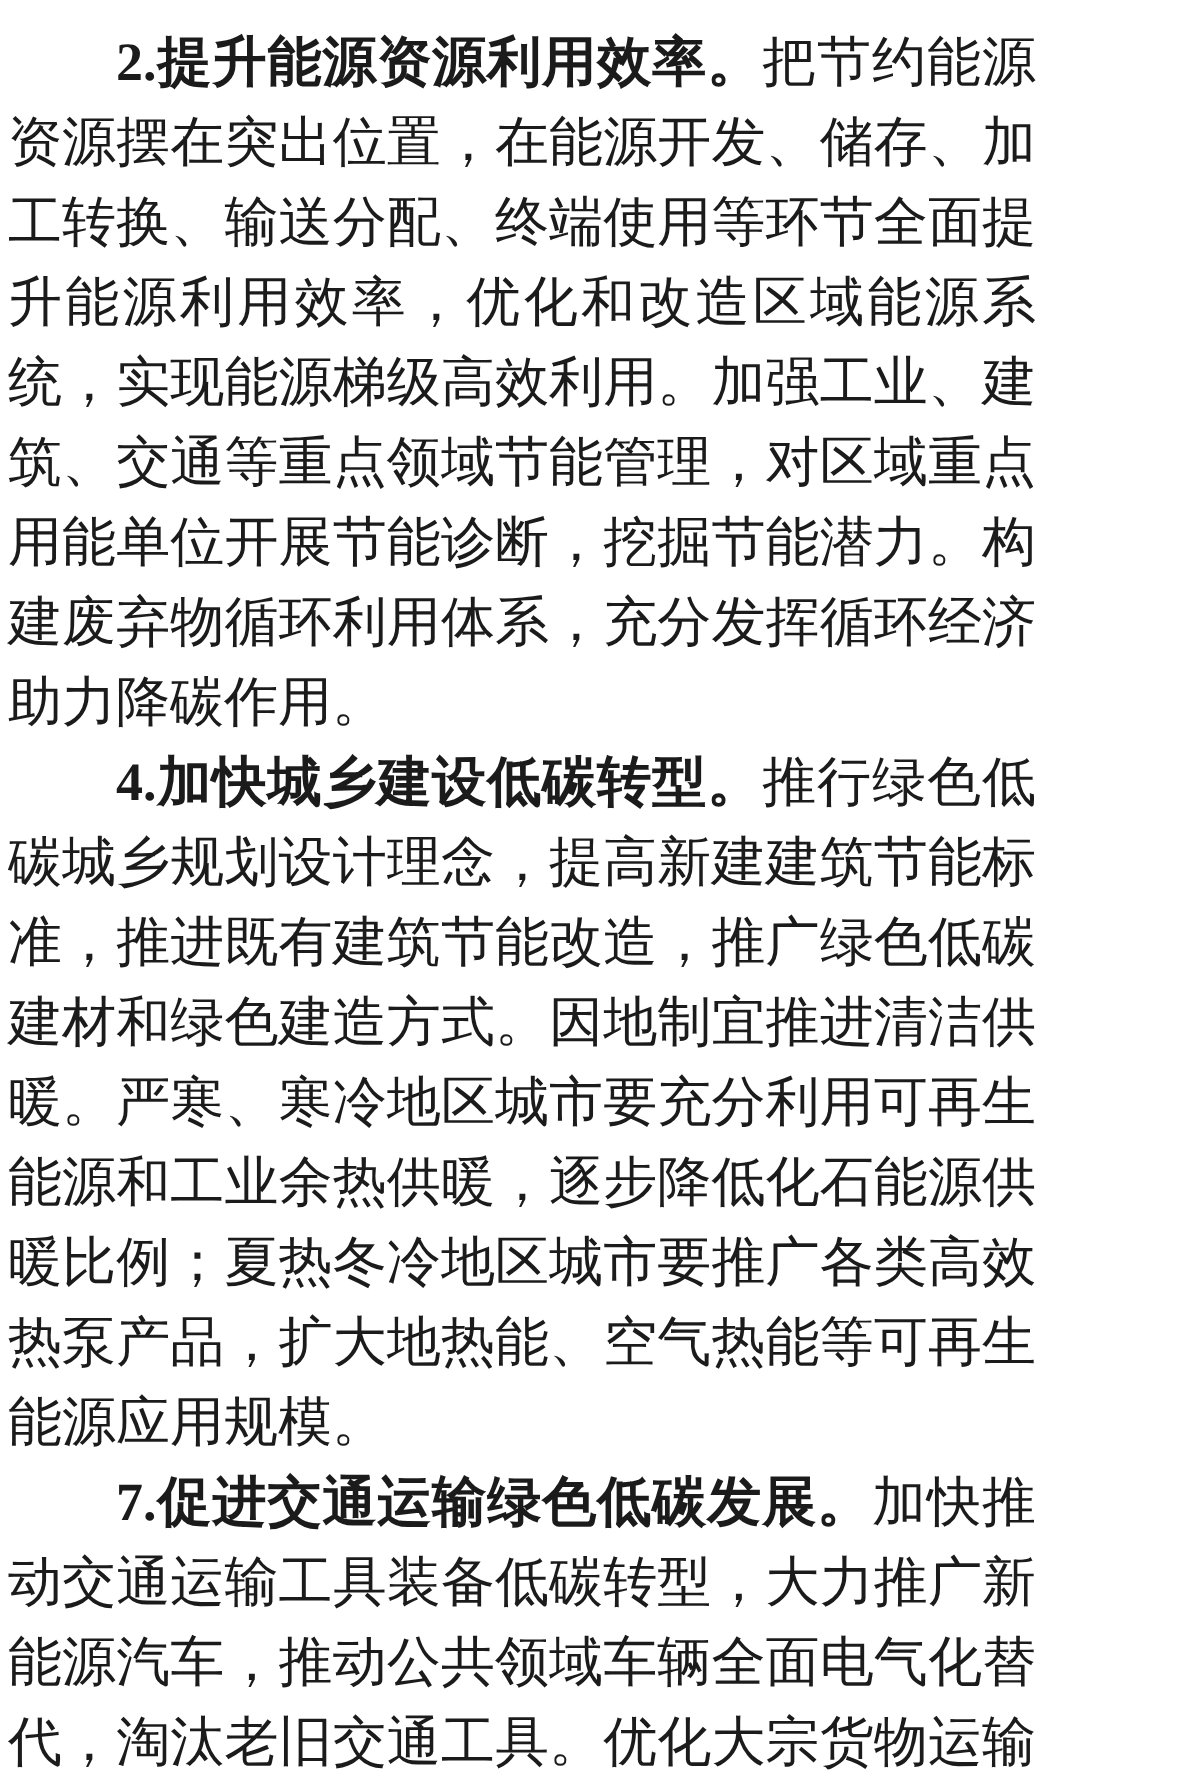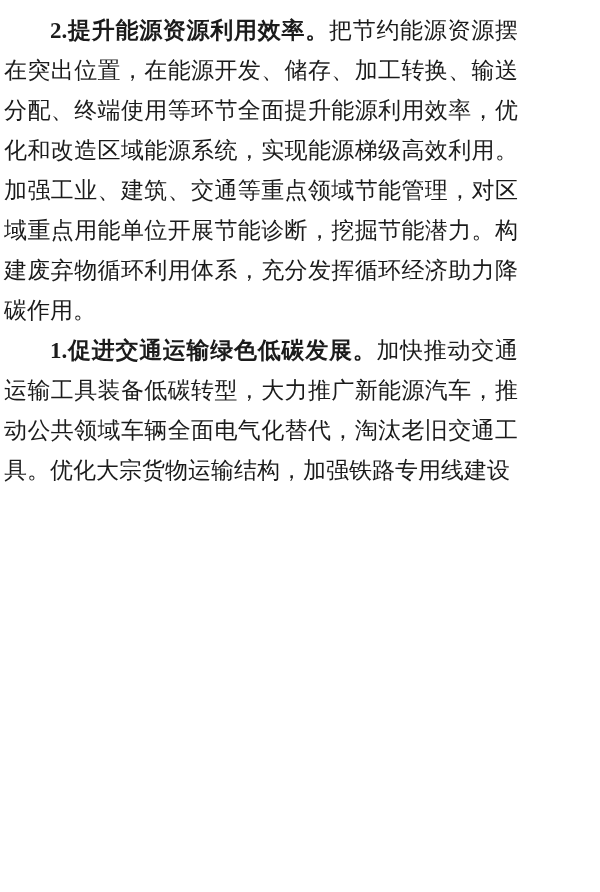--- a/index.html
+++ b/index.html
@@ -13,21 +13,21 @@
       overflow: hidden;
     }
     .page {
       box-sizing: border-box;
       width: 528px;
       height: 892px;
       padding: 11px 10px 0 4px;
       background: #ffffff;
       color: #1b1b1b;
       font-family: "Liberation Serif", "DejaVu Serif", serif;
-      font-size: 23px;
+      font-size: 27px;
       line-height: 40px;
       text-align: justify;
       overflow: hidden;
     }
     .para {
       margin: 0;
       text-indent: 2em;
       word-break: break-all;
       text-justify: inter-ideograph;
     }
@@ -39,16 +39,17 @@
     }
   </style>
 </head>
 <body>
 
 <div class="page">
 
   <p class="para"><b class="para-heading">2.提升能源资源利用效率。</b><span class="para-body">把节约能源资源摆在突出位置，在能源开发、储存、加工转换、输送分配、终端使用等环节全面提升能源利用效率，优化和改造区域能源系统，实现能源梯级高效利用。加强工业、建筑、交通等重点领域节能管理，对区域重点用能单位开展节能诊断，挖掘节能潜力。构建废弃物循环利用体系，充分发挥循环经济助力降碳作用。</span></p>
 
 
+  <p class="para"><b class="para-heading">4.加快城乡建设低碳转型。</b><span class="para-body">推行绿色低碳城乡规划设计理念，提高新建建筑节能标准，推进既有建筑节能改造，推广绿色低碳建材和绿色建造方式。因地制宜推进清洁供暖。严寒、寒冷地区城市要充分利用可再生能源和工业余热供暖，逐步降低化石能源供暖比例；夏热冬冷地区城市要推广各类高效热泵产品，扩大地热能、空气热能等可再生能源应用规模。</span></p>
 
-  <p class="para"><b class="para-heading">1.促进交通运输绿色低碳发展。</b><span class="para-body">加快推动交通运输工具装备低碳转型，大力推广新能源汽车，推动公共领域车辆全面电气化替代，淘汰老旧交通工具。优化大宗货物运输结构，加强铁路专用线建设</span></p>
+  <p class="para"><b class="para-heading">7.促进交通运输绿色低碳发展。</b><span class="para-body">加快推动交通运输工具装备低碳转型，大力推广新能源汽车，推动公共领域车辆全面电气化替代，淘汰老旧交通工具。优化大宗货物运输结构，加强铁路专用线建设</span></p>
 
 </div>
 
 </body></html>

